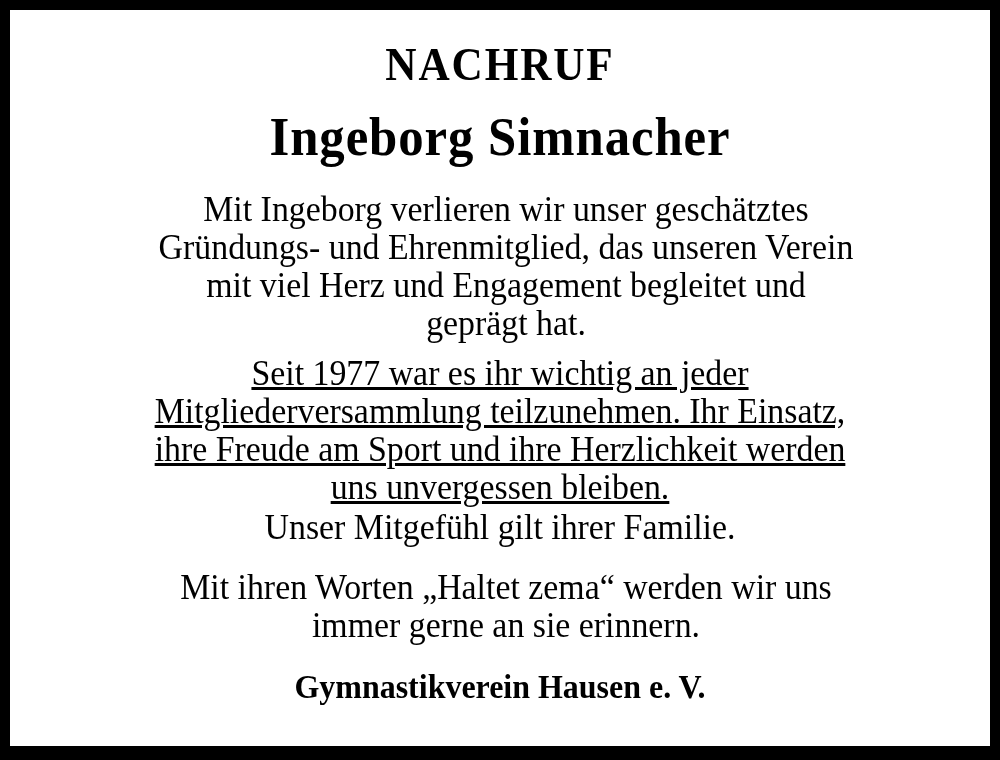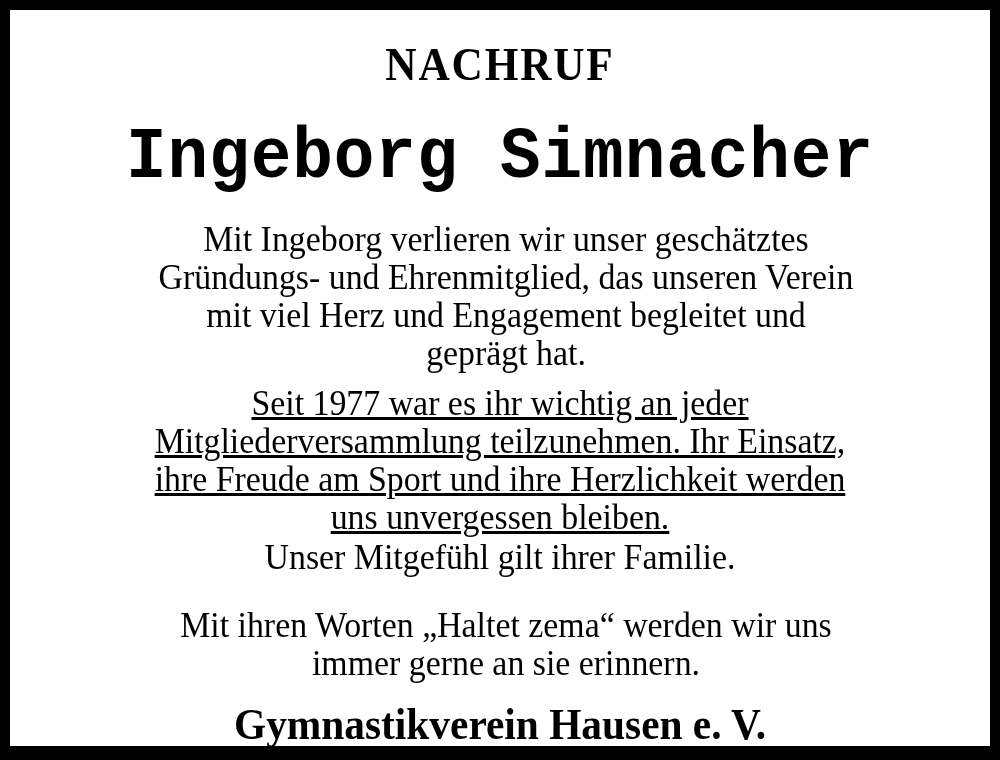--- a/index.html
+++ b/index.html
@@ -34,42 +34,41 @@
     transform-origin: 50% 50%;
   }
   .kicker {
     margin-top: 32px;
     font-size: 46px;
     line-height: 1;
     font-weight: 700;
     letter-spacing: 2px;
   }
   .name {
-    margin-top: 34px;
-    font-size: 72px;
+    margin-top: 22px;
+    font-size: 54px;
     line-height: 1;
     font-weight: 700;
     letter-spacing: 1px;
-    font-family: Liberation Mono, monospace;
   }
   .para {
     margin: 0;
     padding: 0;
     font-size: 36px;
     line-height: 38px;
     font-weight: 400;
   }
   .para .line { display: block; }
   .para-1 { margin-top: 26px; margin-left: 12px; }
   .para-2 { margin-top: 12px; text-decoration: underline; }
   .para-3 { margin-top: 2px; }
-  .para-4 { margin-top: 30px; padding-left: 12px; }
+  .para-4 { margin-top: 22px; padding-left: 12px; }
   .signature {
     margin-top: 24px;
-    font-size: 44px;
+    font-size: 34px;
     line-height: 38px;
     font-weight: 700;
   }
 </style>
 </head>
 <body>
 
 <div class="page">
   <div class="notice">
 

